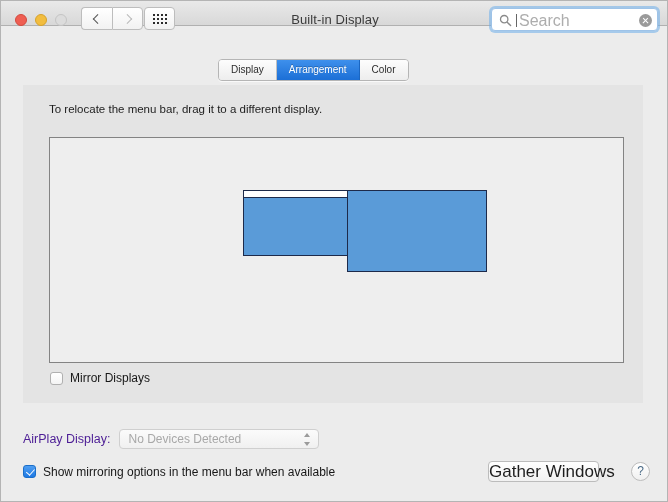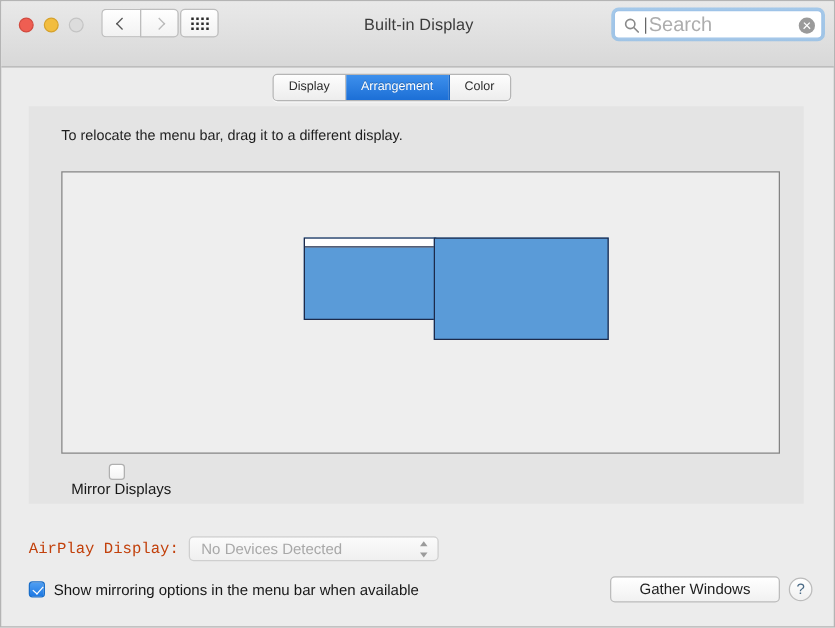--- a/index.html
+++ b/index.html
@@ -24,21 +24,21 @@
     border: 1px solid #b4b4b4;
     box-sizing: border-box;
     overflow: hidden;
   }
 
   
   #titlebar {
     position: absolute;
     left: 0; top: 0;
     width: 668px;
-    height: 53px;
+    height: 25px;
     background: linear-gradient(to bottom, #e9e9e9 0%, #d8d8d8 100%);
     border-bottom: 1px solid #b0b0b0;
     box-sizing: border-box;
   }
 
   .traffic {
     position: absolute;
     top: 13px;
     width: 12px;
     height: 12px;
@@ -245,21 +245,20 @@
     width: 140px; height: 82px;
   }
 
   
   #mirror-row {
     position: absolute;
     left: 27px; top: 286px;
     display: flex;
     align-items: center;
     cursor: default;
-    flex-direction: column;
   }
   .cb {
     width: 13px; height: 13px;
     border-radius: 3px;
     box-sizing: border-box;
     flex: 0 0 auto;
     position: relative;
   }
   .cb.off {
     background: linear-gradient(to bottom, #ffffff 0%, #f4f4f4 100%);
@@ -287,23 +286,22 @@
 
   
   #airplay-row {
     position: absolute;
     left: 22px; top: 428px;
     display: flex;
     align-items: center;
   }
   #airplay-label {
     font-size: 12.5px;
-    color: #c2410c;
+    color: #4c1d95;
     white-space: nowrap;
-    font-family: Liberation Mono, monospace;
   }
   #airplay-select {
     position: relative;
     margin-left: 8px;
     width: 200px; height: 20px;
     background: linear-gradient(to bottom, #fbfbfb 0%, #f0f0f0 100%);
     border: 1px solid #cfcfcf;
     border-radius: 4px;
     box-sizing: border-box;
     cursor: default;
@@ -335,26 +333,26 @@
     position: absolute;
     left: 22px; top: 464px;
     display: flex;
     align-items: flex-start;
     cursor: default;
   }
 
   #gather-btn {
     position: absolute;
     left: 487px; top: 460px;
-    width: 136px; height: 21px;
+    width: 111px; height: 21px;
     background: linear-gradient(to bottom, #ffffff 0%, #f1f1f1 100%);
     border: 1px solid #bcbcbc;
     border-radius: 4px;
     box-sizing: border-box;
-    font-size: 12px;
+    font-size: 17px;
     color: #1e1e1e;
     text-align: center;
     line-height: 19px;
     cursor: default;
     white-space: nowrap;
   }
 
   #help-btn {
     position: absolute;
     left: 630px; top: 461px;

